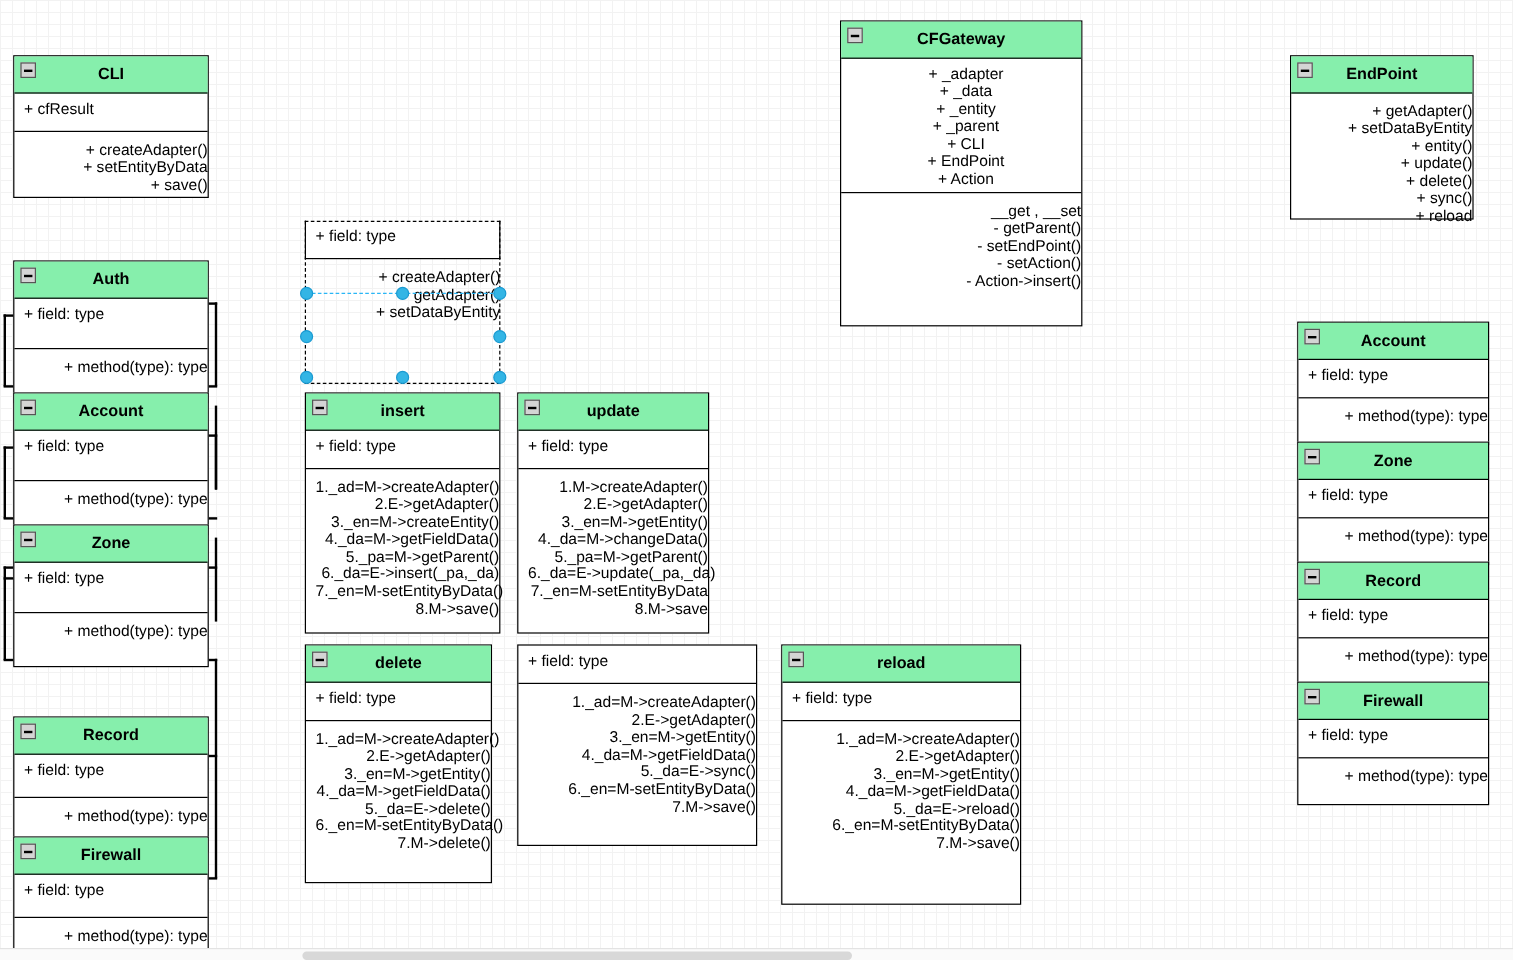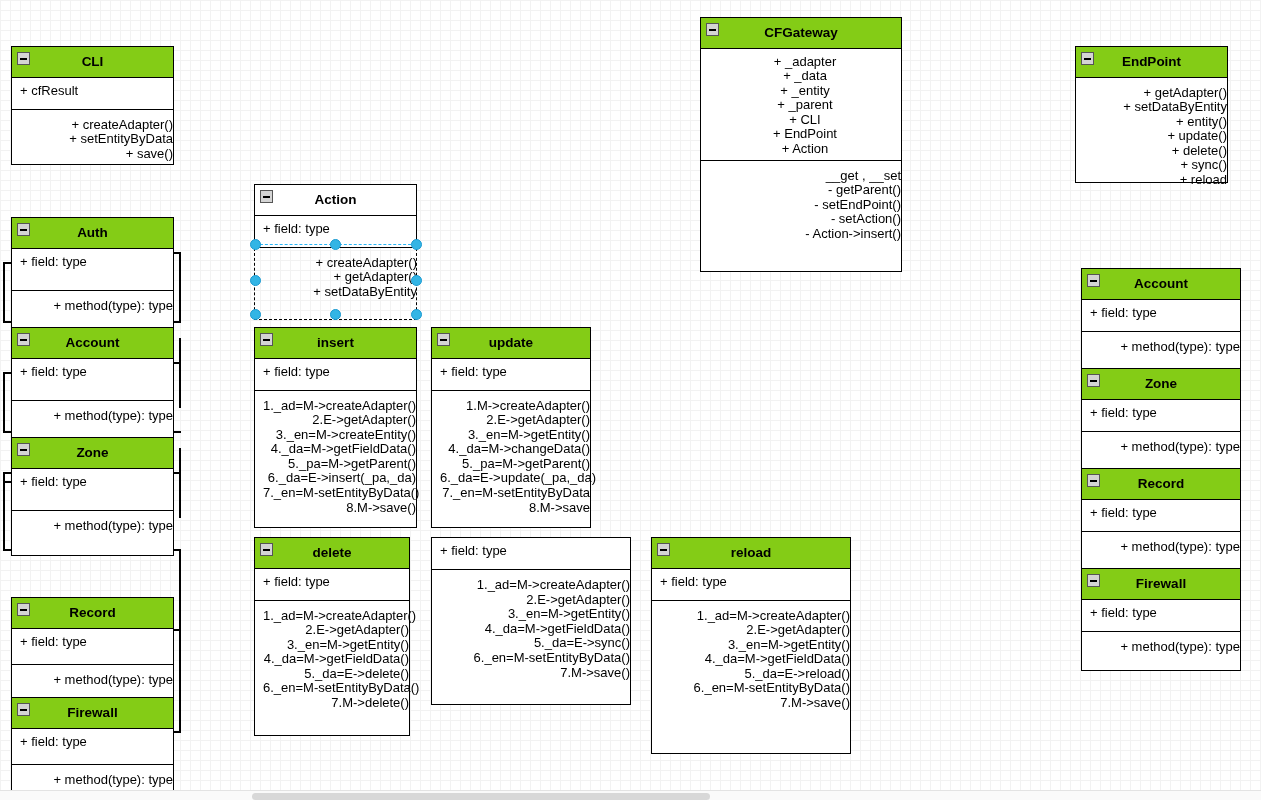--- a/index.html
+++ b/index.html
@@ -40,21 +40,21 @@
     color: #000000;
   }
   .uml .hdr {
     position: relative;
     border-bottom: 1.5px solid #000000;
     text-align: center;
     font-weight: bold;
     font-size: 13.5px;
     line-height: 1;
     padding: 8px 6px 8px 6px;
-    background: #84cc16;
+    background: #86efac;
   }
   .uml .collapse {
     position: absolute;
     left: 5px;
     top: 5px;
     width: 13px;
     height: 13px;
     background: #d4d4d4;
     border: 1px solid #555555;
     box-sizing: border-box;
@@ -211,21 +211,20 @@
           <div class="row">+ getAdapter()</div>
           <div class="row">+ setDataByEntity</div>
           <div class="row">+ entity()</div>
           <div class="row">+ update()</div>
           <div class="row">+ delete()</div>
           <div class="row">+ sync()</div>
           <div class="row">+ reload</div>
         </div>
       </div>
       <div class="uml" style="left: 254px; top: 184px; width: 163px; border-style: none; background: transparent;">
-        <div class="hdr" style="border: 1.5px solid rgb(0, 0, 0); background: rgb(255, 255, 255);"><span class="collapse"></span><span>Action</span></div>
         <div class="sect" style="height: 32px; box-sizing: border-box; border-left: 1.5px solid rgb(0, 0, 0); border-right: 1.5px solid rgb(0, 0, 0); background: rgb(255, 255, 255);">
           <div class="row">+ field: type</div>
         </div>
         <div class="sect tall" style="height: 62px; box-sizing: border-box; background: transparent;">
           <div class="row">+ createAdapter()</div>
           <div class="row">+ getAdapter()</div>
           <div class="row">+ setDataByEntity</div>
         </div>
       </div>
       <div class="uml" style="left: 11px; top: 217px; width: 163px;">

